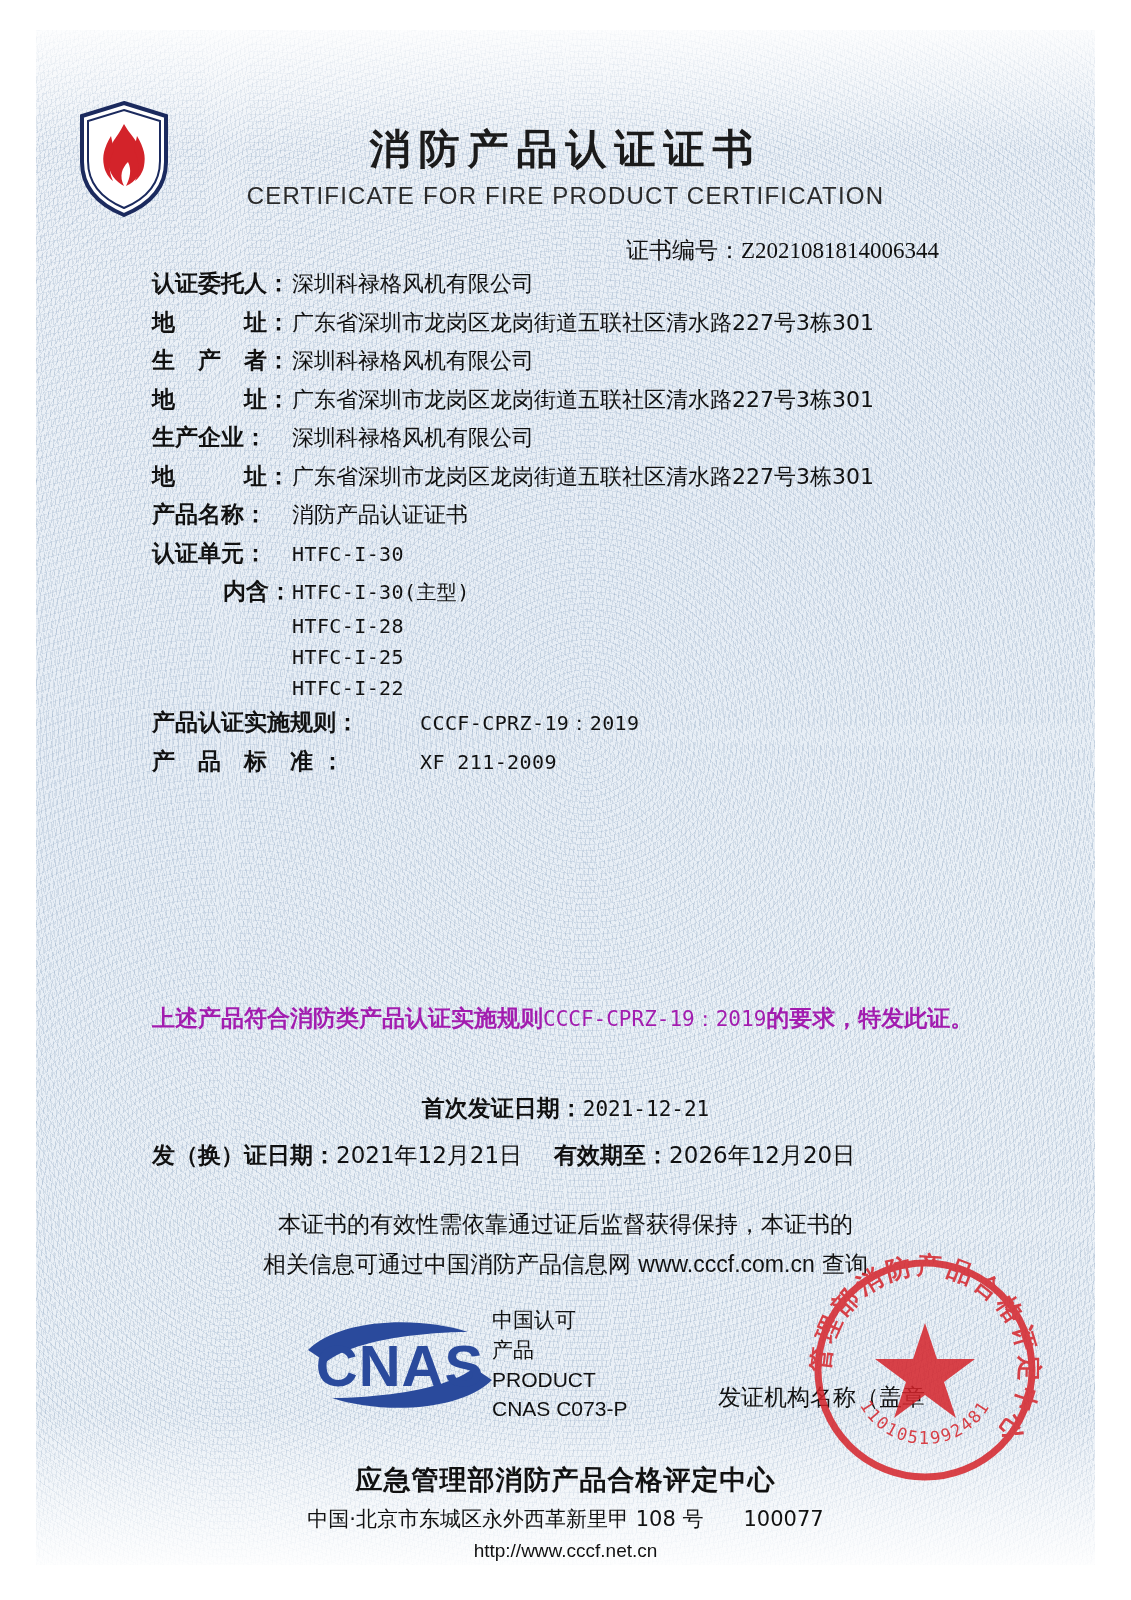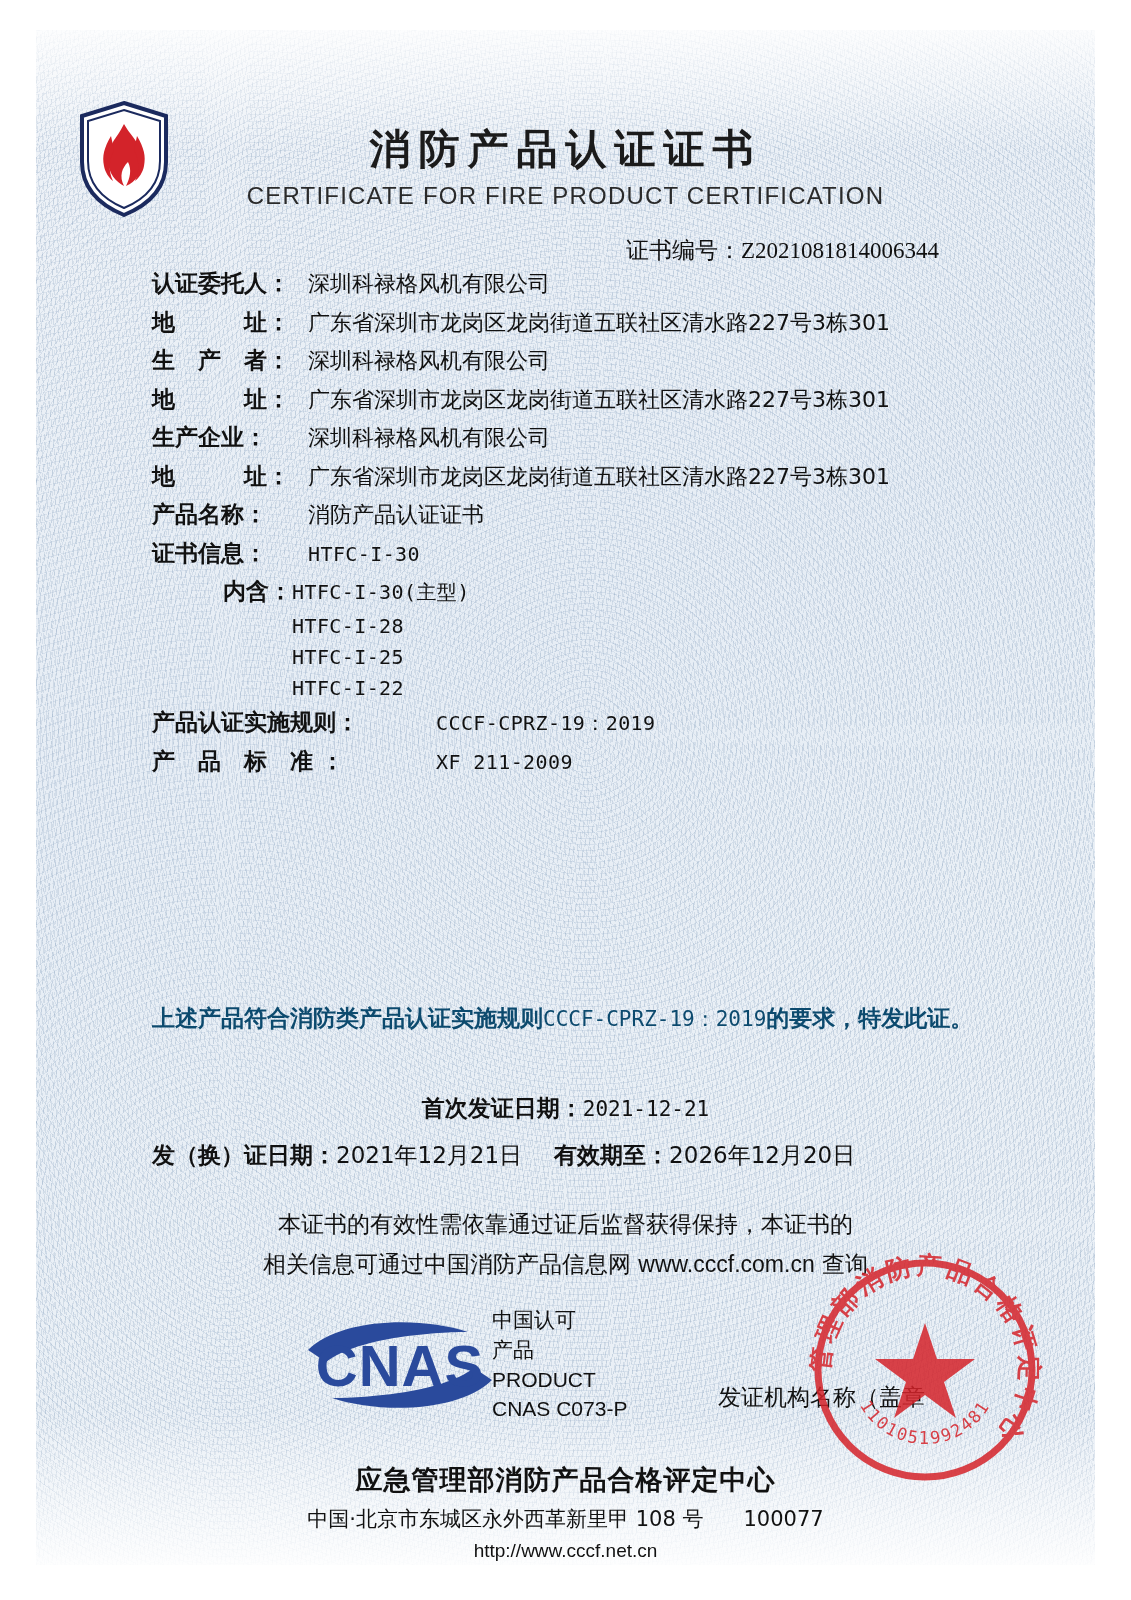--- a/index.html
+++ b/index.html
@@ -92,21 +92,20 @@
     position: absolute;
     left: 152px;
     top: 268px;
     width: 860px;
   }
   .row {
     display: flex;
     align-items: baseline;
     margin-bottom: 7.5px;
     white-space: nowrap;
-    gap: 16px;
   }
   .label {
     font-family: "DejaVu Sans", sans-serif;
     font-weight: 700;
     font-size: 23px;
     color: #111;
     width: 140px;
     flex: none;
     letter-spacing: 0px;
   }
@@ -152,21 +151,21 @@
   .rule-row .value-mono { font-size: 20px; }
 
   .statement {
     position: absolute;
     left: 152px;
     top: 1000px;
     width: 880px;
     font-family: "DejaVu Sans", sans-serif;
     font-size: 23px;
     font-weight: 700;
-    color: #0c4a6e;
+    color: #a21caf;
     line-height: 1.62;
   }
   .statement .inline-mono {
     font-family: "DejaVu Sans Mono", monospace;
     font-weight: 400;
     font-size: 21px;
   }
 
   .first-issue {
     position: absolute;
@@ -382,21 +381,21 @@
         <span class="label">地　　　址：</span>
         <span class="value">广东省深圳市龙岗区龙岗街道五联社区清水路227号3栋301</span>
       </div>
 
       <div class="row">
         <span class="label">产品名称：</span>
         <span class="value">消防产品认证证书</span>
       </div>
 
       <div class="row">
-        <span class="label">证书信息：</span>
+        <span class="label">认证单元：</span>
         <span class="value-mono">HTFC-I-30</span>
       </div>
 
       <div class="sub-row">
         <span class="sub-label">内含：</span>
         <span class="value-mono">HTFC-I-30(主型)</span>
       </div>
       <div class="sub-row">
         <span class="sub-indent"></span>
         <span class="value-mono">HTFC-I-28</span>

